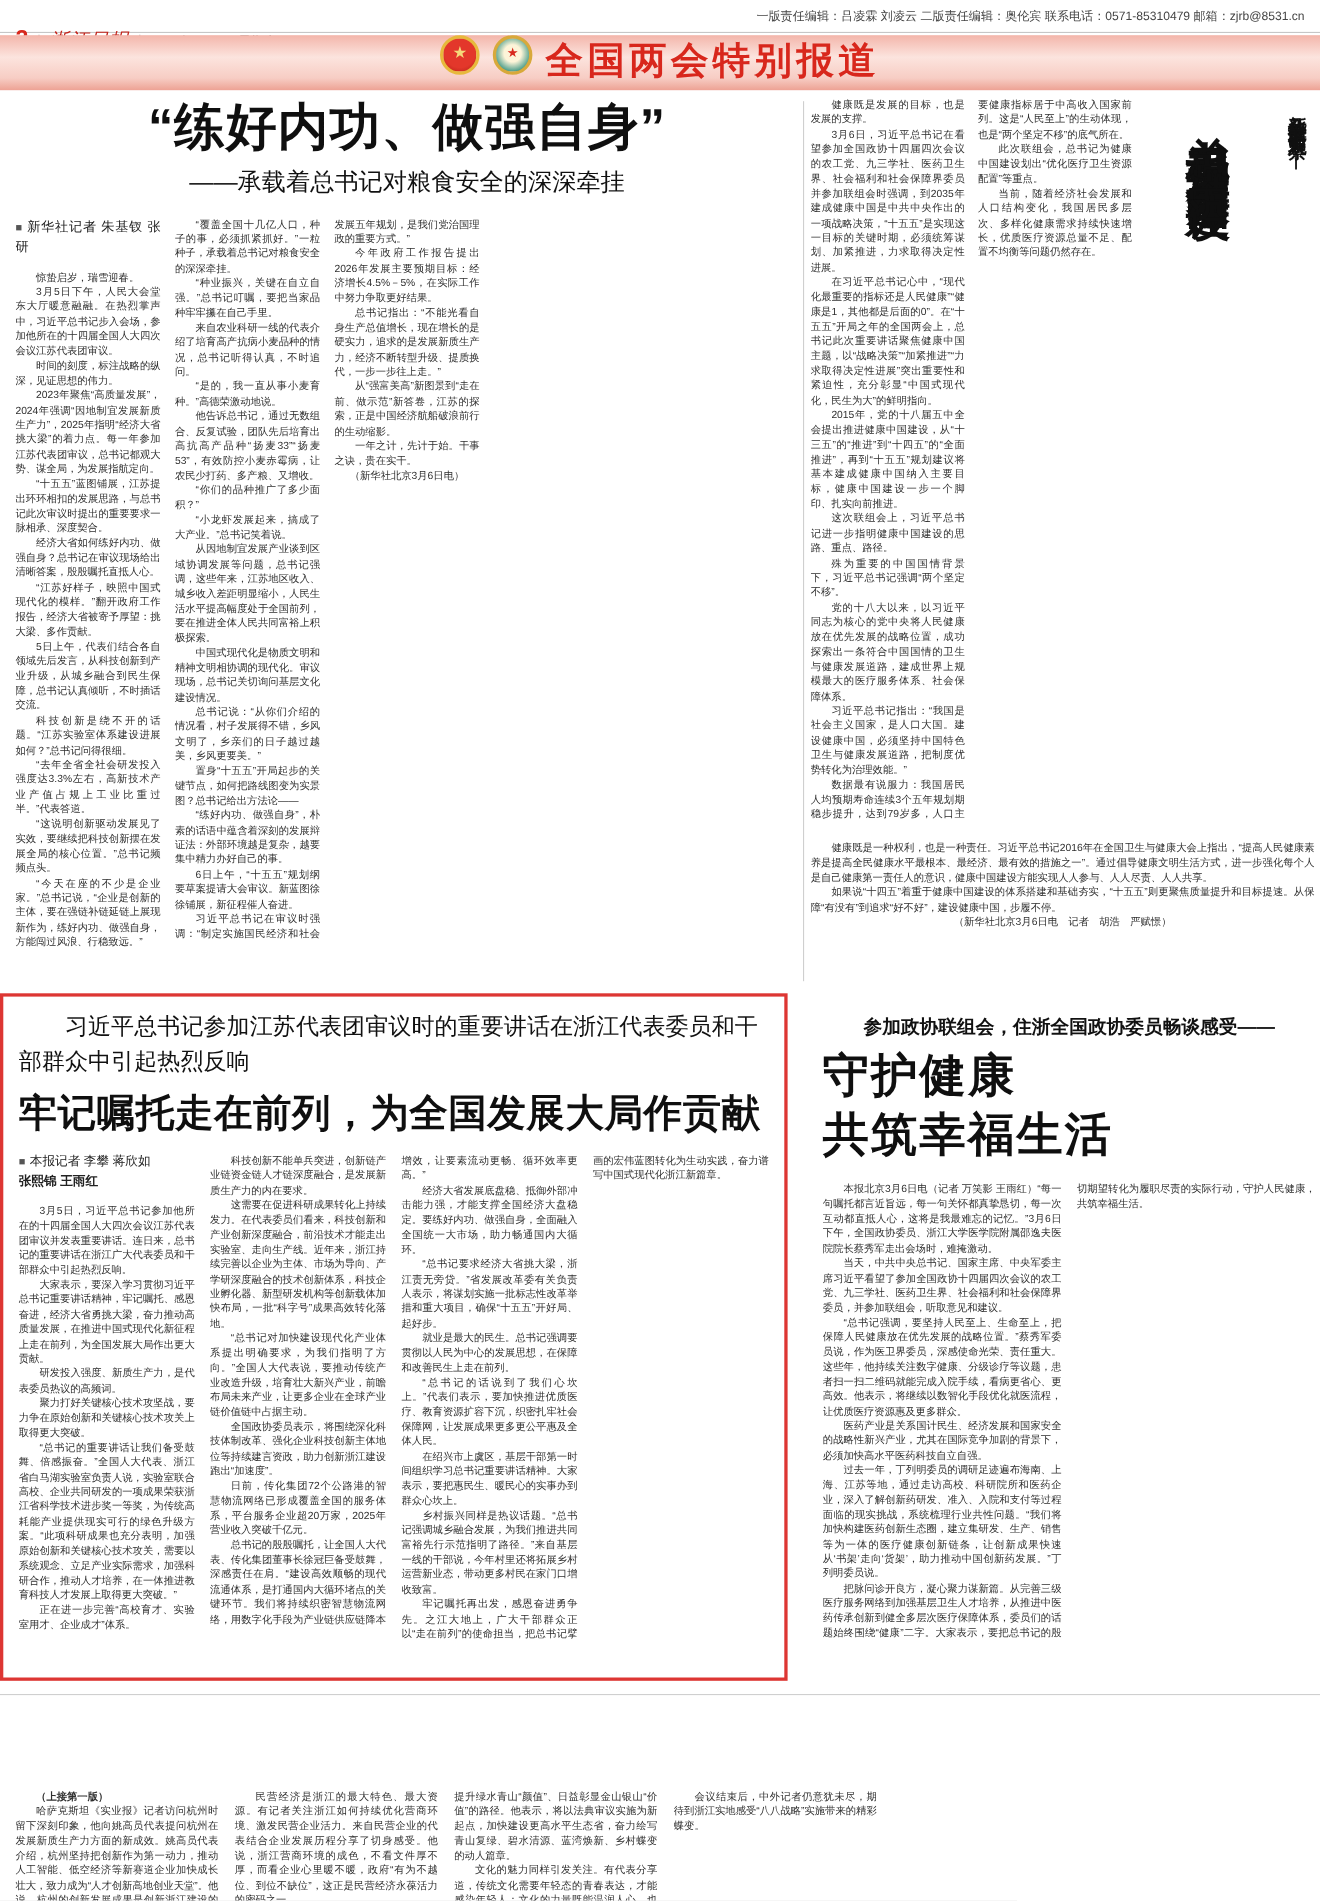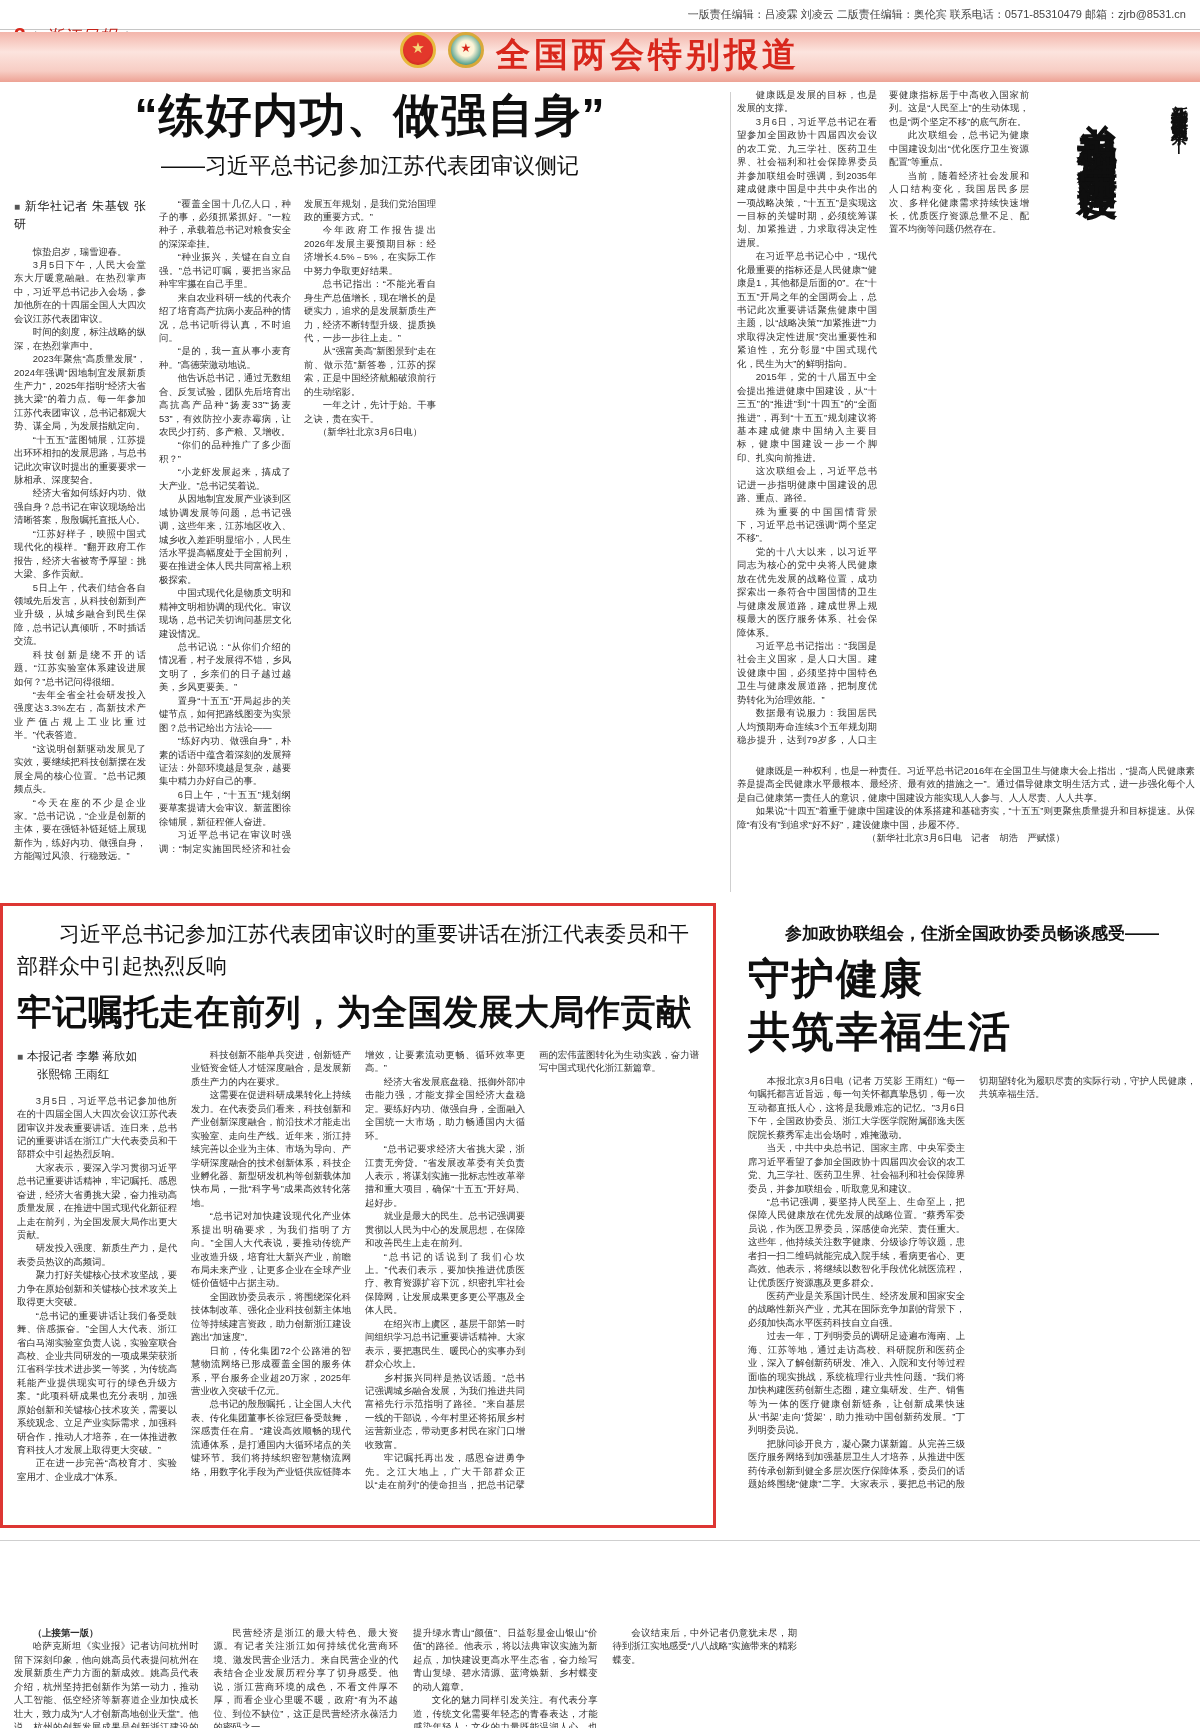--- a/index.html
+++ b/index.html
@@ -84,26 +84,26 @@
   </div>
 
   <div class="banner">
     <span class="emblem emblem-gh"></span>
     <span class="emblem emblem-zx"></span>
     <span class="banner-title">全国两会特别报道</span>
   </div>
 
   <div class="main-article">
     <div class="main-headline">“练好内功、做强自身”</div>
-    <div class="main-sub">——习近平总书记参加江苏代表团审议侧记</div>
+    <div class="main-sub">——承载着总书记对粮食安全的深深牵挂</div>
     <div class="main-cols bodycols">
       <div class="byline-block"><span class="byline-mark">■</span><span>新华社记者 朱基钗 张研</span></div>
     <p class="para">惊蛰启岁，瑞雪迎春。</p>
         <p class="para">3月5日下午，人民大会堂东大厅暖意融融。在热烈掌声中，习近平总书记步入会场，参加他所在的十四届全国人大四次会议江苏代表团审议。</p>
-        <p class="para">时间的刻度，标注战略的纵深，在热烈掌声中。</p>
+        <p class="para">时间的刻度，标注战略的纵深，见证思想的伟力。</p>
         <p class="para">2023年聚焦“高质量发展”，2024年强调“因地制宜发展新质生产力”，2025年指明“经济大省挑大梁”的着力点。每一年参加江苏代表团审议，总书记都观大势、谋全局，为发展指航定向。</p>
         <p class="para">“十五五”蓝图铺展，江苏提出环环相扣的发展思路，与总书记此次审议时提出的重要要求一脉相承、深度契合。</p>
         <p class="para">经济大省如何练好内功、做强自身？总书记在审议现场给出清晰答案，殷殷嘱托直抵人心。</p>
         <p class="para">“江苏好样子，映照中国式现代化的模样。”翻开政府工作报告，经济大省被寄予厚望：挑大梁、多作贡献。</p>
         <p class="para">5日上午，代表们结合各自领域先后发言，从科技创新到产业升级，从城乡融合到民生保障，总书记认真倾听，不时插话交流。</p>
         <p class="para">科技创新是绕不开的话题。“江苏实验室体系建设进展如何？”总书记问得很细。</p>
         <p class="para">“去年全省全社会研发投入强度达3.3%左右，高新技术产业产值占规上工业比重过半。”代表答道。</p>
         <p class="para">“这说明创新驱动发展见了实效，要继续把科技创新摆在发展全局的核心位置。”总书记频频点头。</p>
         <p class="para">“今天在座的不少是企业家。”总书记说，“企业是创新的主体，要在强链补链延链上展现新作为，练好内功、做强自身，方能闯过风浪、行稳致远。”</p>
         <p class="para">“覆盖全国十几亿人口，种子的事，必须抓紧抓好。”一粒种子，承载着总书记对粮食安全的深深牵挂。</p>
@@ -152,21 +152,21 @@
     <div class="vert-wrap">
       <div class="vert-kicker">新华社播发『两会第一观察』——</div>
       <div class="vert-head">总书记指引加紧推进健康中国建设</div>
     </div>
   </div>
 
   <div class="boxed-article">
     <div class="boxed-kicker">习近平总书记参加江苏代表团审议时的重要讲话在浙江代表委员和干部群众中引起热烈反响</div>
     <div class="boxed-headline">牢记嘱托走在前列，为全国发展大局作贡献</div>
     <div class="boxed-cols bodycols">
-      <div class="boxed-byline"><span class="byline-mark">■</span><span>本报记者 李攀 蒋欣如</span><br><span style="margin-left:20px;">张熙锦 王雨红</span></div>
+      <div class="boxed-byline"><span class="byline-mark">■</span><span>本报记者 李攀 蒋欣如</span><br><span style="margin-left:0;font-weight:bold;">张熙锦 王雨红</span></div>
     <p class="para">3月5日，习近平总书记参加他所在的十四届全国人大四次会议江苏代表团审议并发表重要讲话。连日来，总书记的重要讲话在浙江广大代表委员和干部群众中引起热烈反响。</p>
         <p class="para">大家表示，要深入学习贯彻习近平总书记重要讲话精神，牢记嘱托、感恩奋进，经济大省勇挑大梁，奋力推动高质量发展，在推进中国式现代化新征程上走在前列，为全国发展大局作出更大贡献。</p>
         <p class="para">研发投入强度、新质生产力，是代表委员热议的高频词。</p>
         <p class="para">聚力打好关键核心技术攻坚战，要力争在原始创新和关键核心技术攻关上取得更大突破。</p>
         <p class="para">“总书记的重要讲话让我们备受鼓舞、倍感振奋。”全国人大代表、浙江省白马湖实验室负责人说，实验室联合高校、企业共同研发的一项成果荣获浙江省科学技术进步奖一等奖，为传统高耗能产业提供现实可行的绿色升级方案。“此项科研成果也充分表明，加强原始创新和关键核心技术攻关，需要以系统观念、立足产业实际需求，加强科研合作，推动人才培养，在一体推进教育科技人才发展上取得更大突破。”</p>
         <p class="para">正在进一步完善“高校育才、实验室用才、企业成才”体系。</p>
         <p class="para">科技创新不能单兵突进，创新链产业链资金链人才链深度融合，是发展新质生产力的内在要求。</p>
         <p class="para">这需要在促进科研成果转化上持续发力。在代表委员们看来，科技创新和产业创新深度融合，前沿技术才能走出实验室、走向生产线。近年来，浙江持续完善以企业为主体、市场为导向、产学研深度融合的技术创新体系，科技企业孵化器、新型研发机构等创新载体加快布局，一批“科字号”成果高效转化落地。</p>
         <p class="para">“总书记对加快建设现代化产业体系提出明确要求，为我们指明了方向。”全国人大代表说，要推动传统产业改造升级，培育壮大新兴产业，前瞻布局未来产业，让更多企业在全球产业链价值链中占据主动。</p>
         <p class="para">全国政协委员表示，将围绕深化科技体制改革、强化企业科技创新主体地位等持续建言资政，助力创新浙江建设跑出“加速度”。</p>

